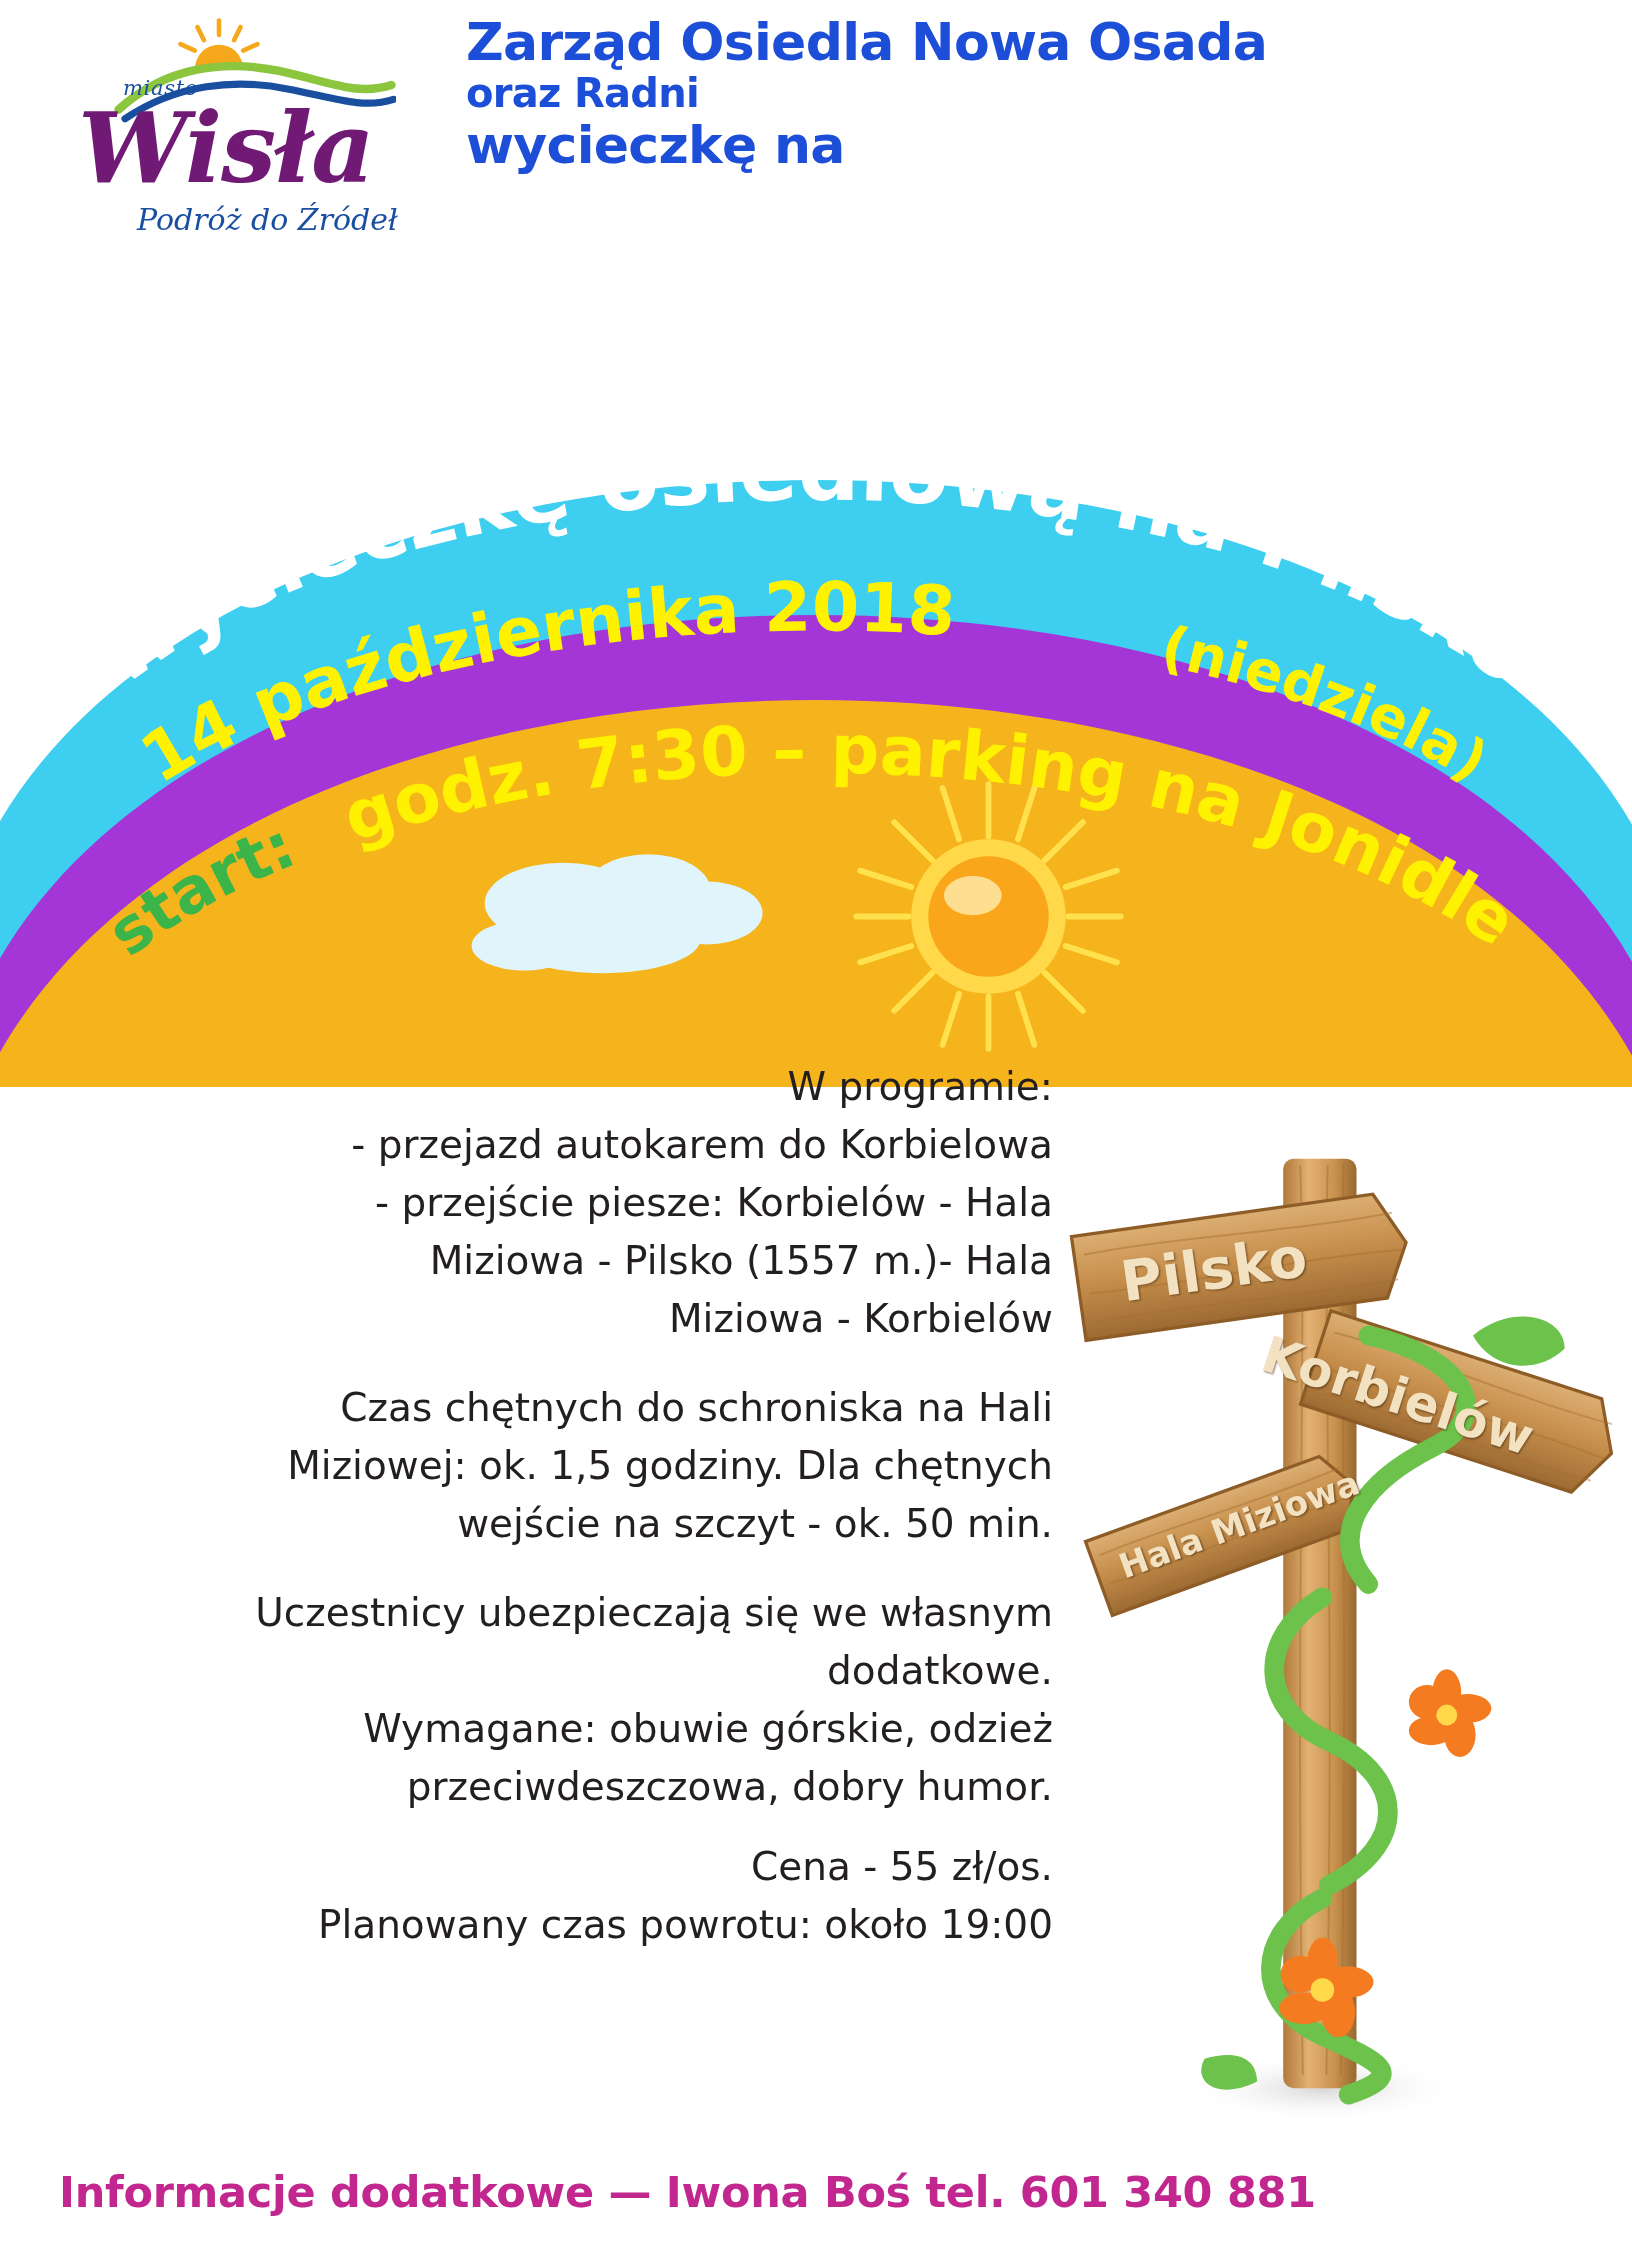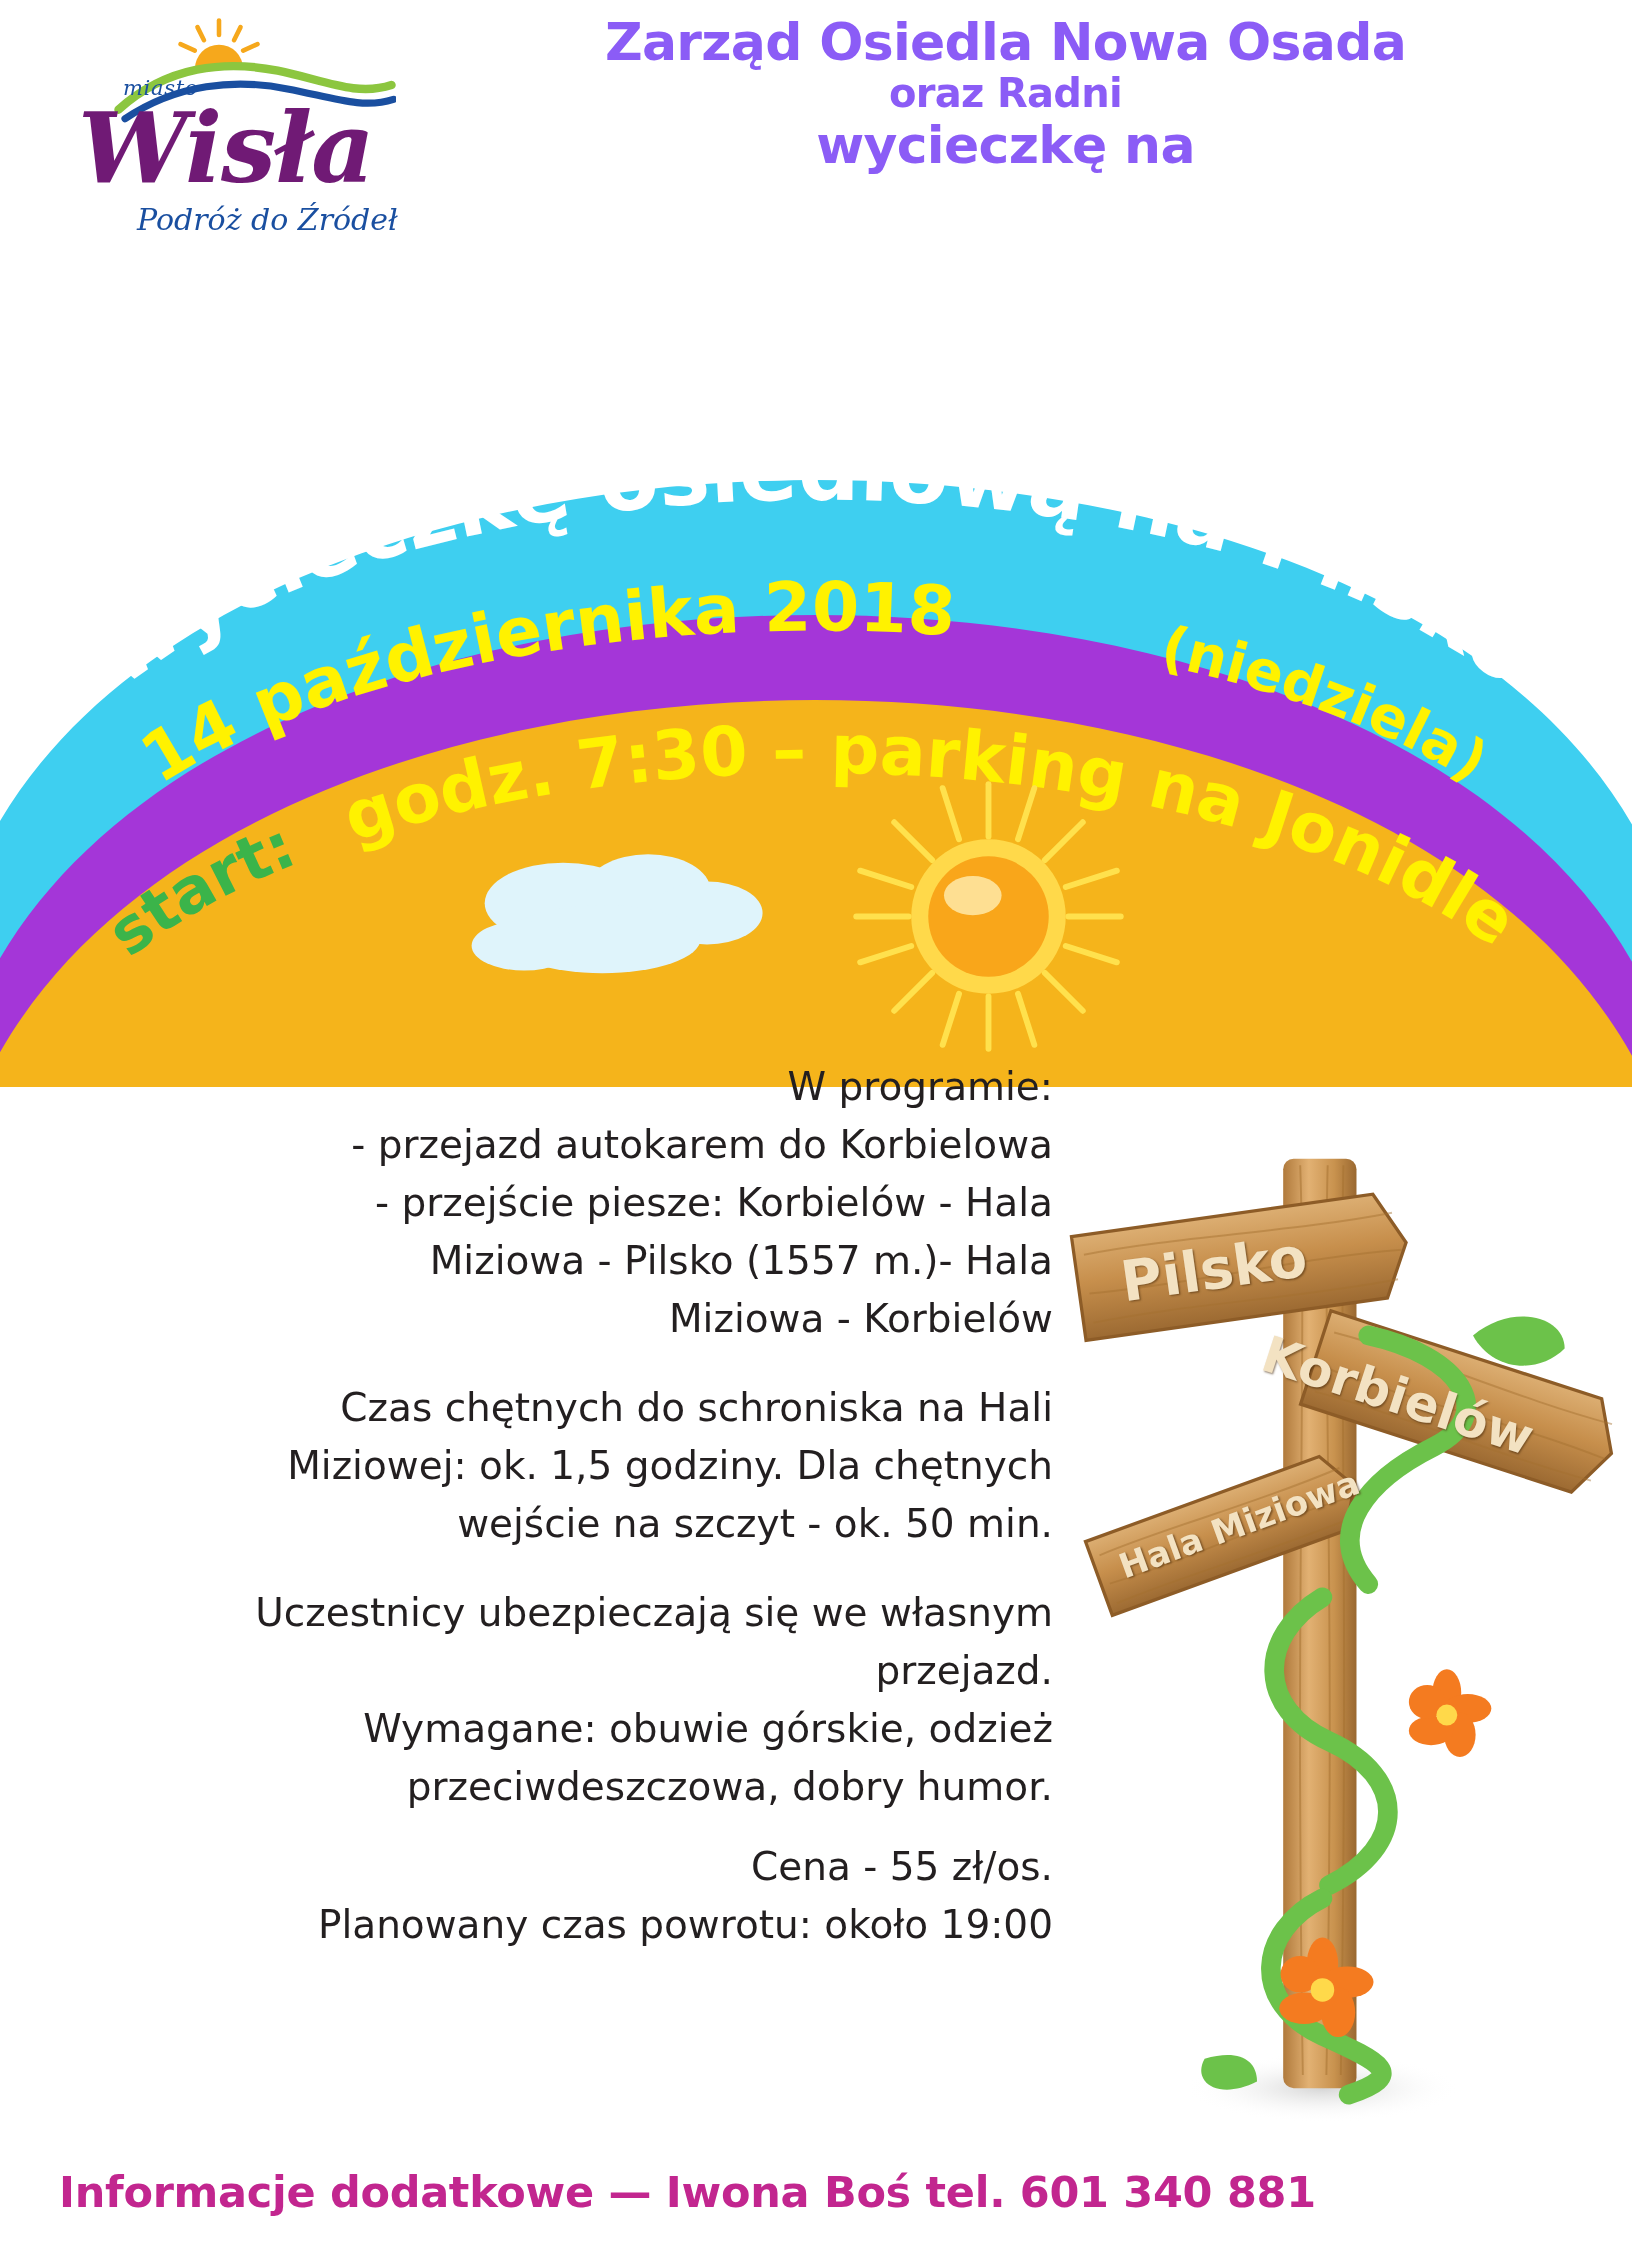--- a/index.html
+++ b/index.html
@@ -73,25 +73,25 @@
     top: 189px;
     font-family: "DejaVu Serif", serif;
     font-style: italic;
     font-size: 30px;
     color: #1a4fa0;
   }
 
   
   .invite {
     position: absolute;
-    left: 482px;
+    left: 466px;
     top: 13px;
     width: 1047px;
-    text-align: center;
-    color: #8b5cf6;
+    text-align: left;
+    color: #1d4ed8;
     font-family: "DejaVu Sans", sans-serif;
     font-weight: bold;
     font-size: 51px;
     line-height: 1.12;
     letter-spacing: -0.7px;
   }
   .invite div { white-space: nowrap; }
   .invite .l1 { font-size: 52px; }
   .invite .l2 { font-size: 40px; }
   .invite .l3 { font-size: 52px; }
@@ -299,21 +299,21 @@
 
   <div class="gap"></div>
 
   <p>Czas chętnych do schroniska na Hali</p>
   <p>Miziowej: ok. 1,5 godziny. Dla chętnych</p>
   <p>wejście na szczyt - ok. 50 min.</p>
 
   <div class="gap"></div>
 
   <p>Uczestnicy ubezpieczają się we własnym</p>
-  <p>przejazd.</p>
+  <p>dodatkowe.</p>
   <p>Wymagane: obuwie górskie, odzież</p>
   <p>przeciwdeszczowa, dobry humor.</p>
 
   <div class="gap-sm"></div>
 
   <p>Cena - 55 zł/os.</p>
   <p>Planowany czas powrotu: około 19:00</p>
 </div>
 
 <div class="signpost">

